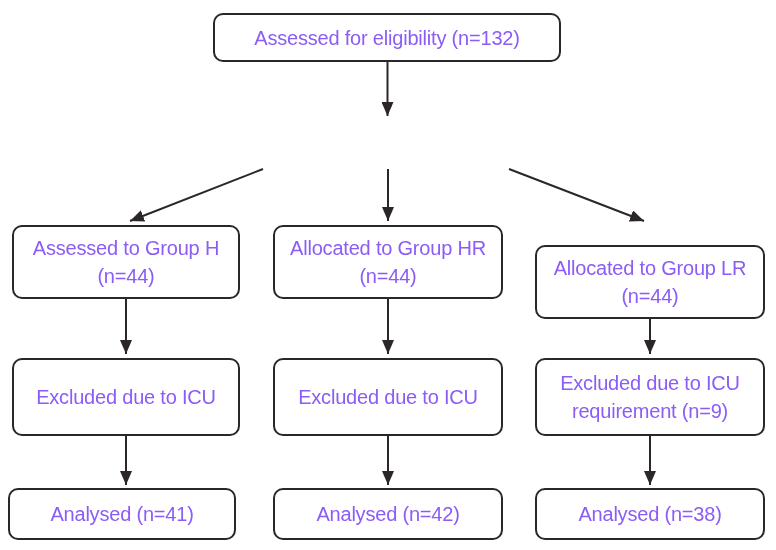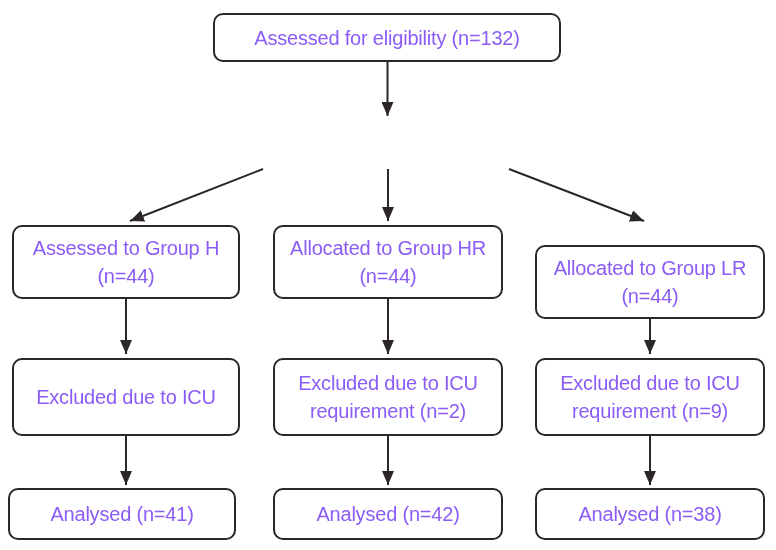--- a/index.html
+++ b/index.html
@@ -103,21 +103,20 @@
     <span>Allocated to Group LR</span>
     <span>(n=44)</span>
   </div>
 
   <div class="node n-excluded-h">
     <span>Excluded due to ICU</span>
   </div>
 
   <div class="node n-excluded-hr">
     <span>Excluded due to ICU</span>
-    <span>requirement (n=2)</span>
   </div>
 
   <div class="node n-excluded-lr">
     <span>Excluded due to ICU</span>
     <span>requirement (n=9)</span>
   </div>
 
   <div class="node n-analysed-h">
     <span>Analysed (n=41)</span>
   </div>

